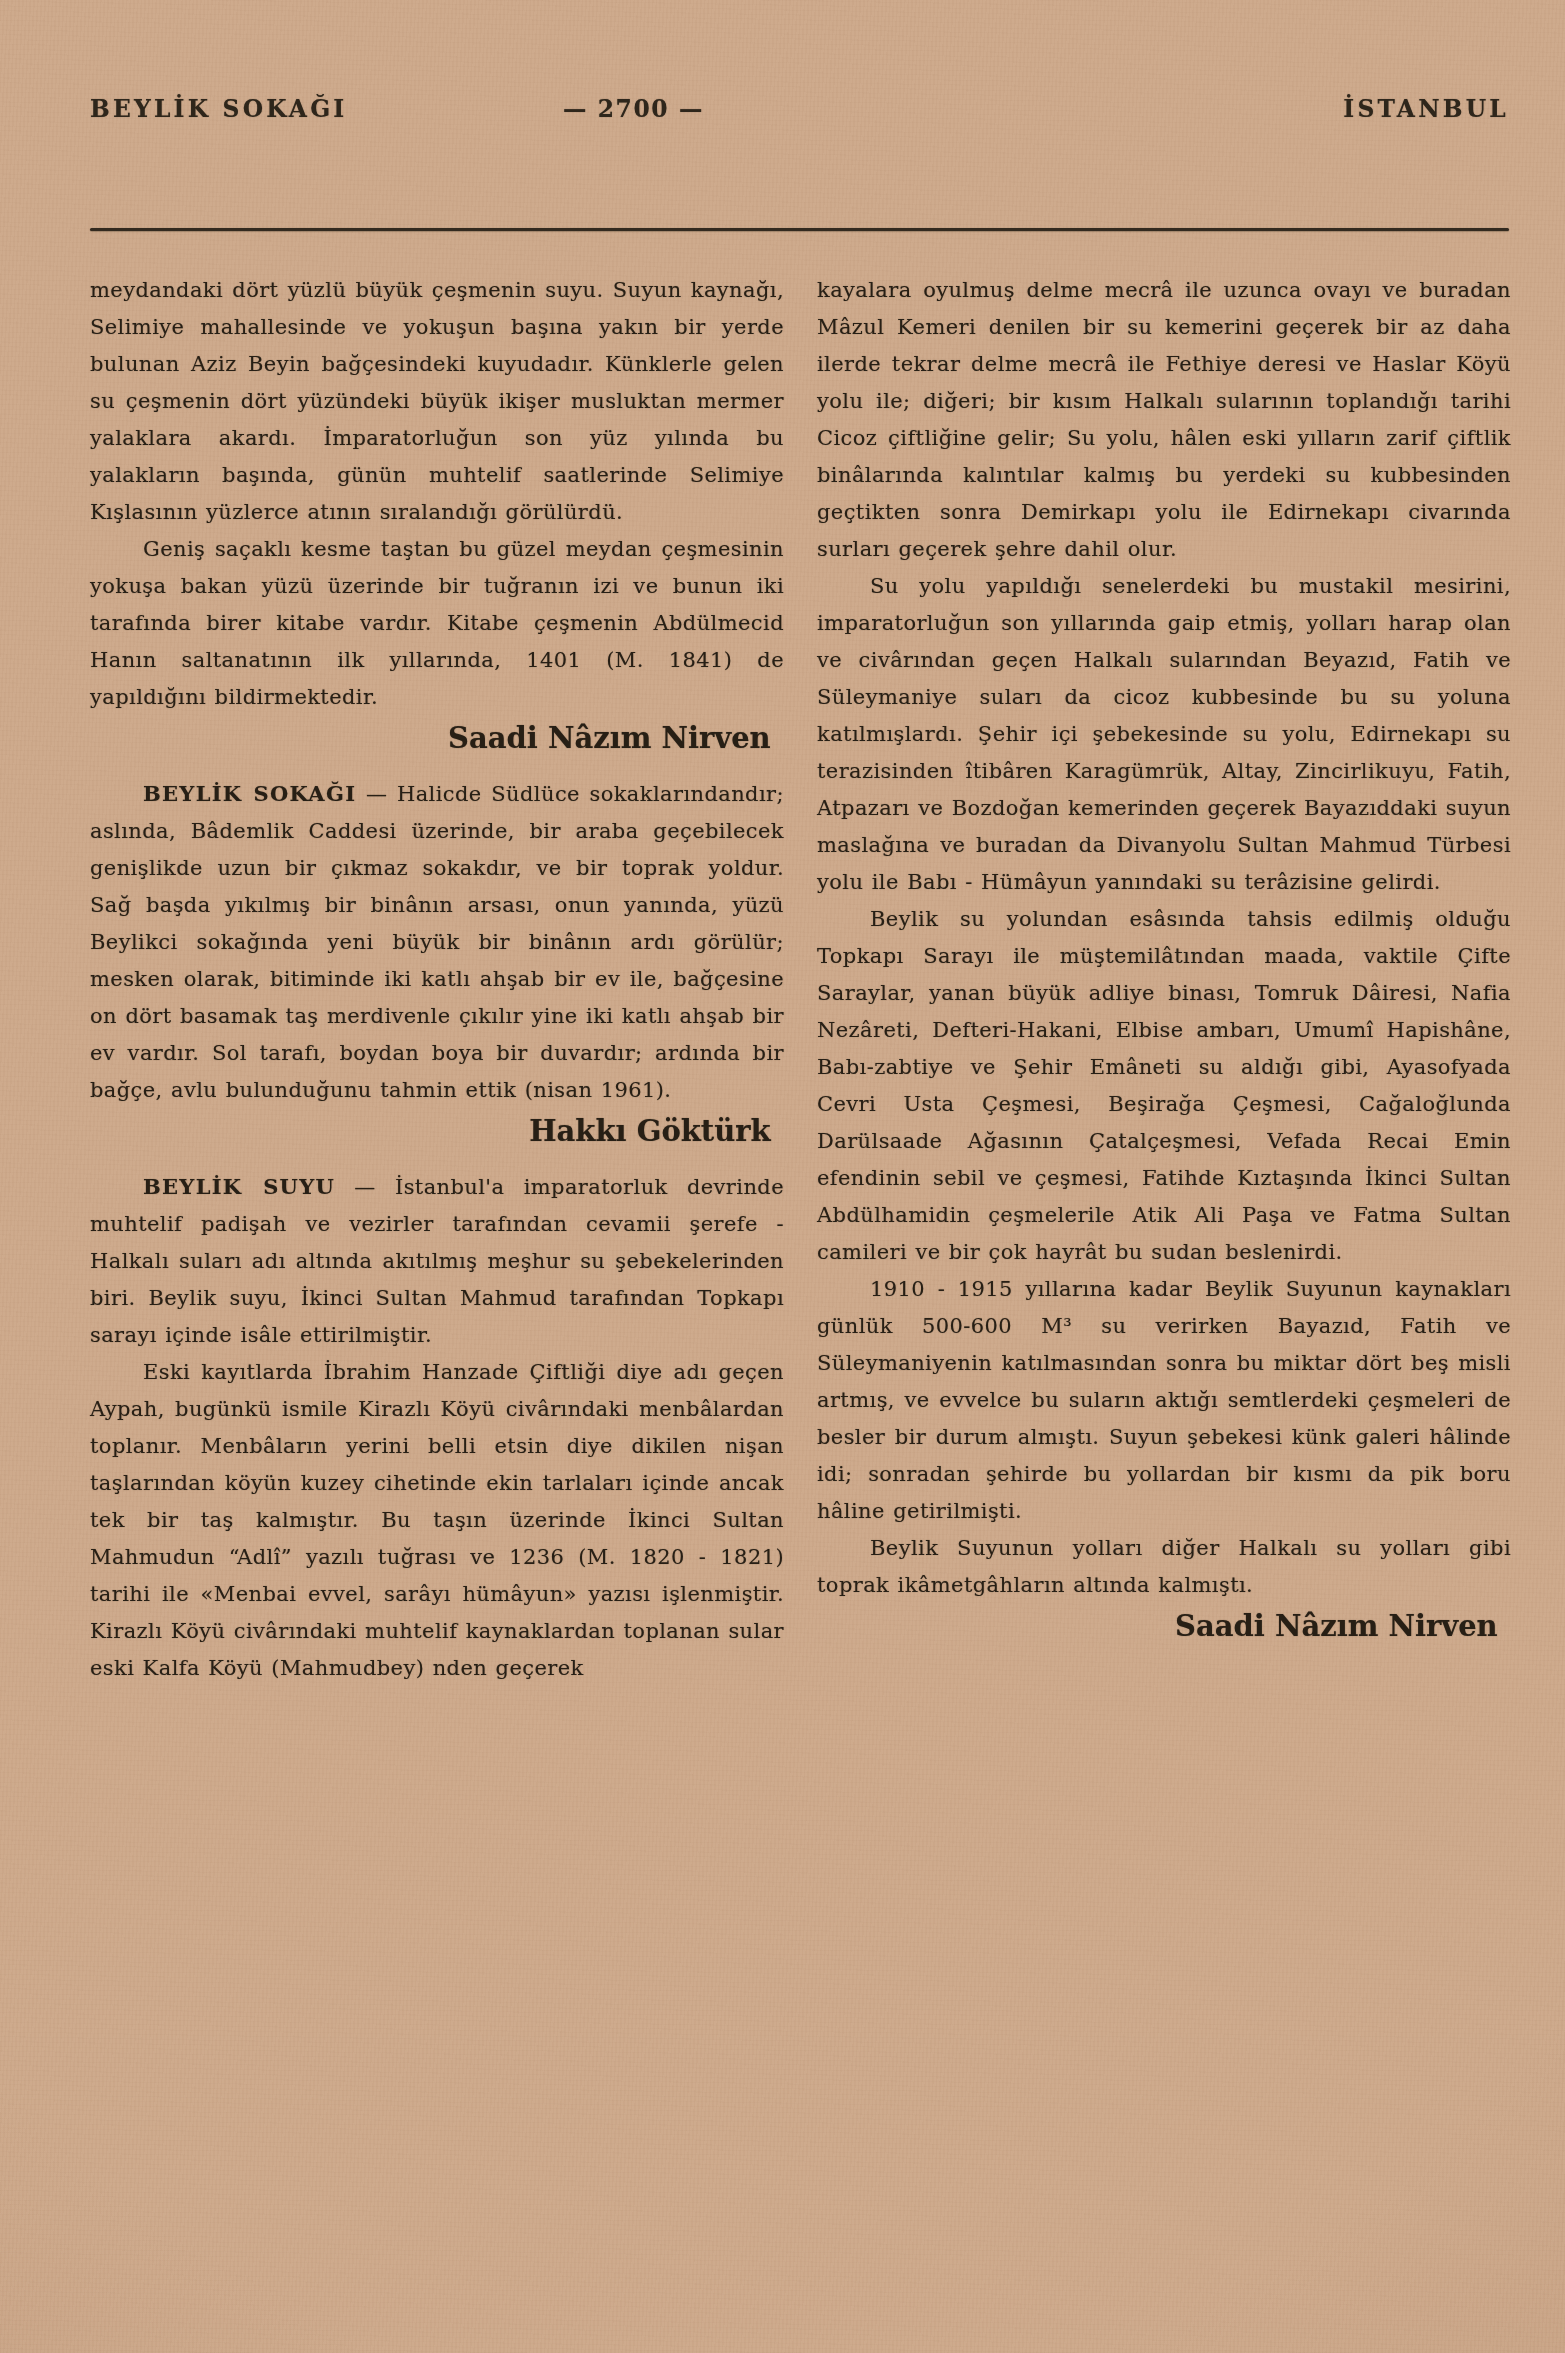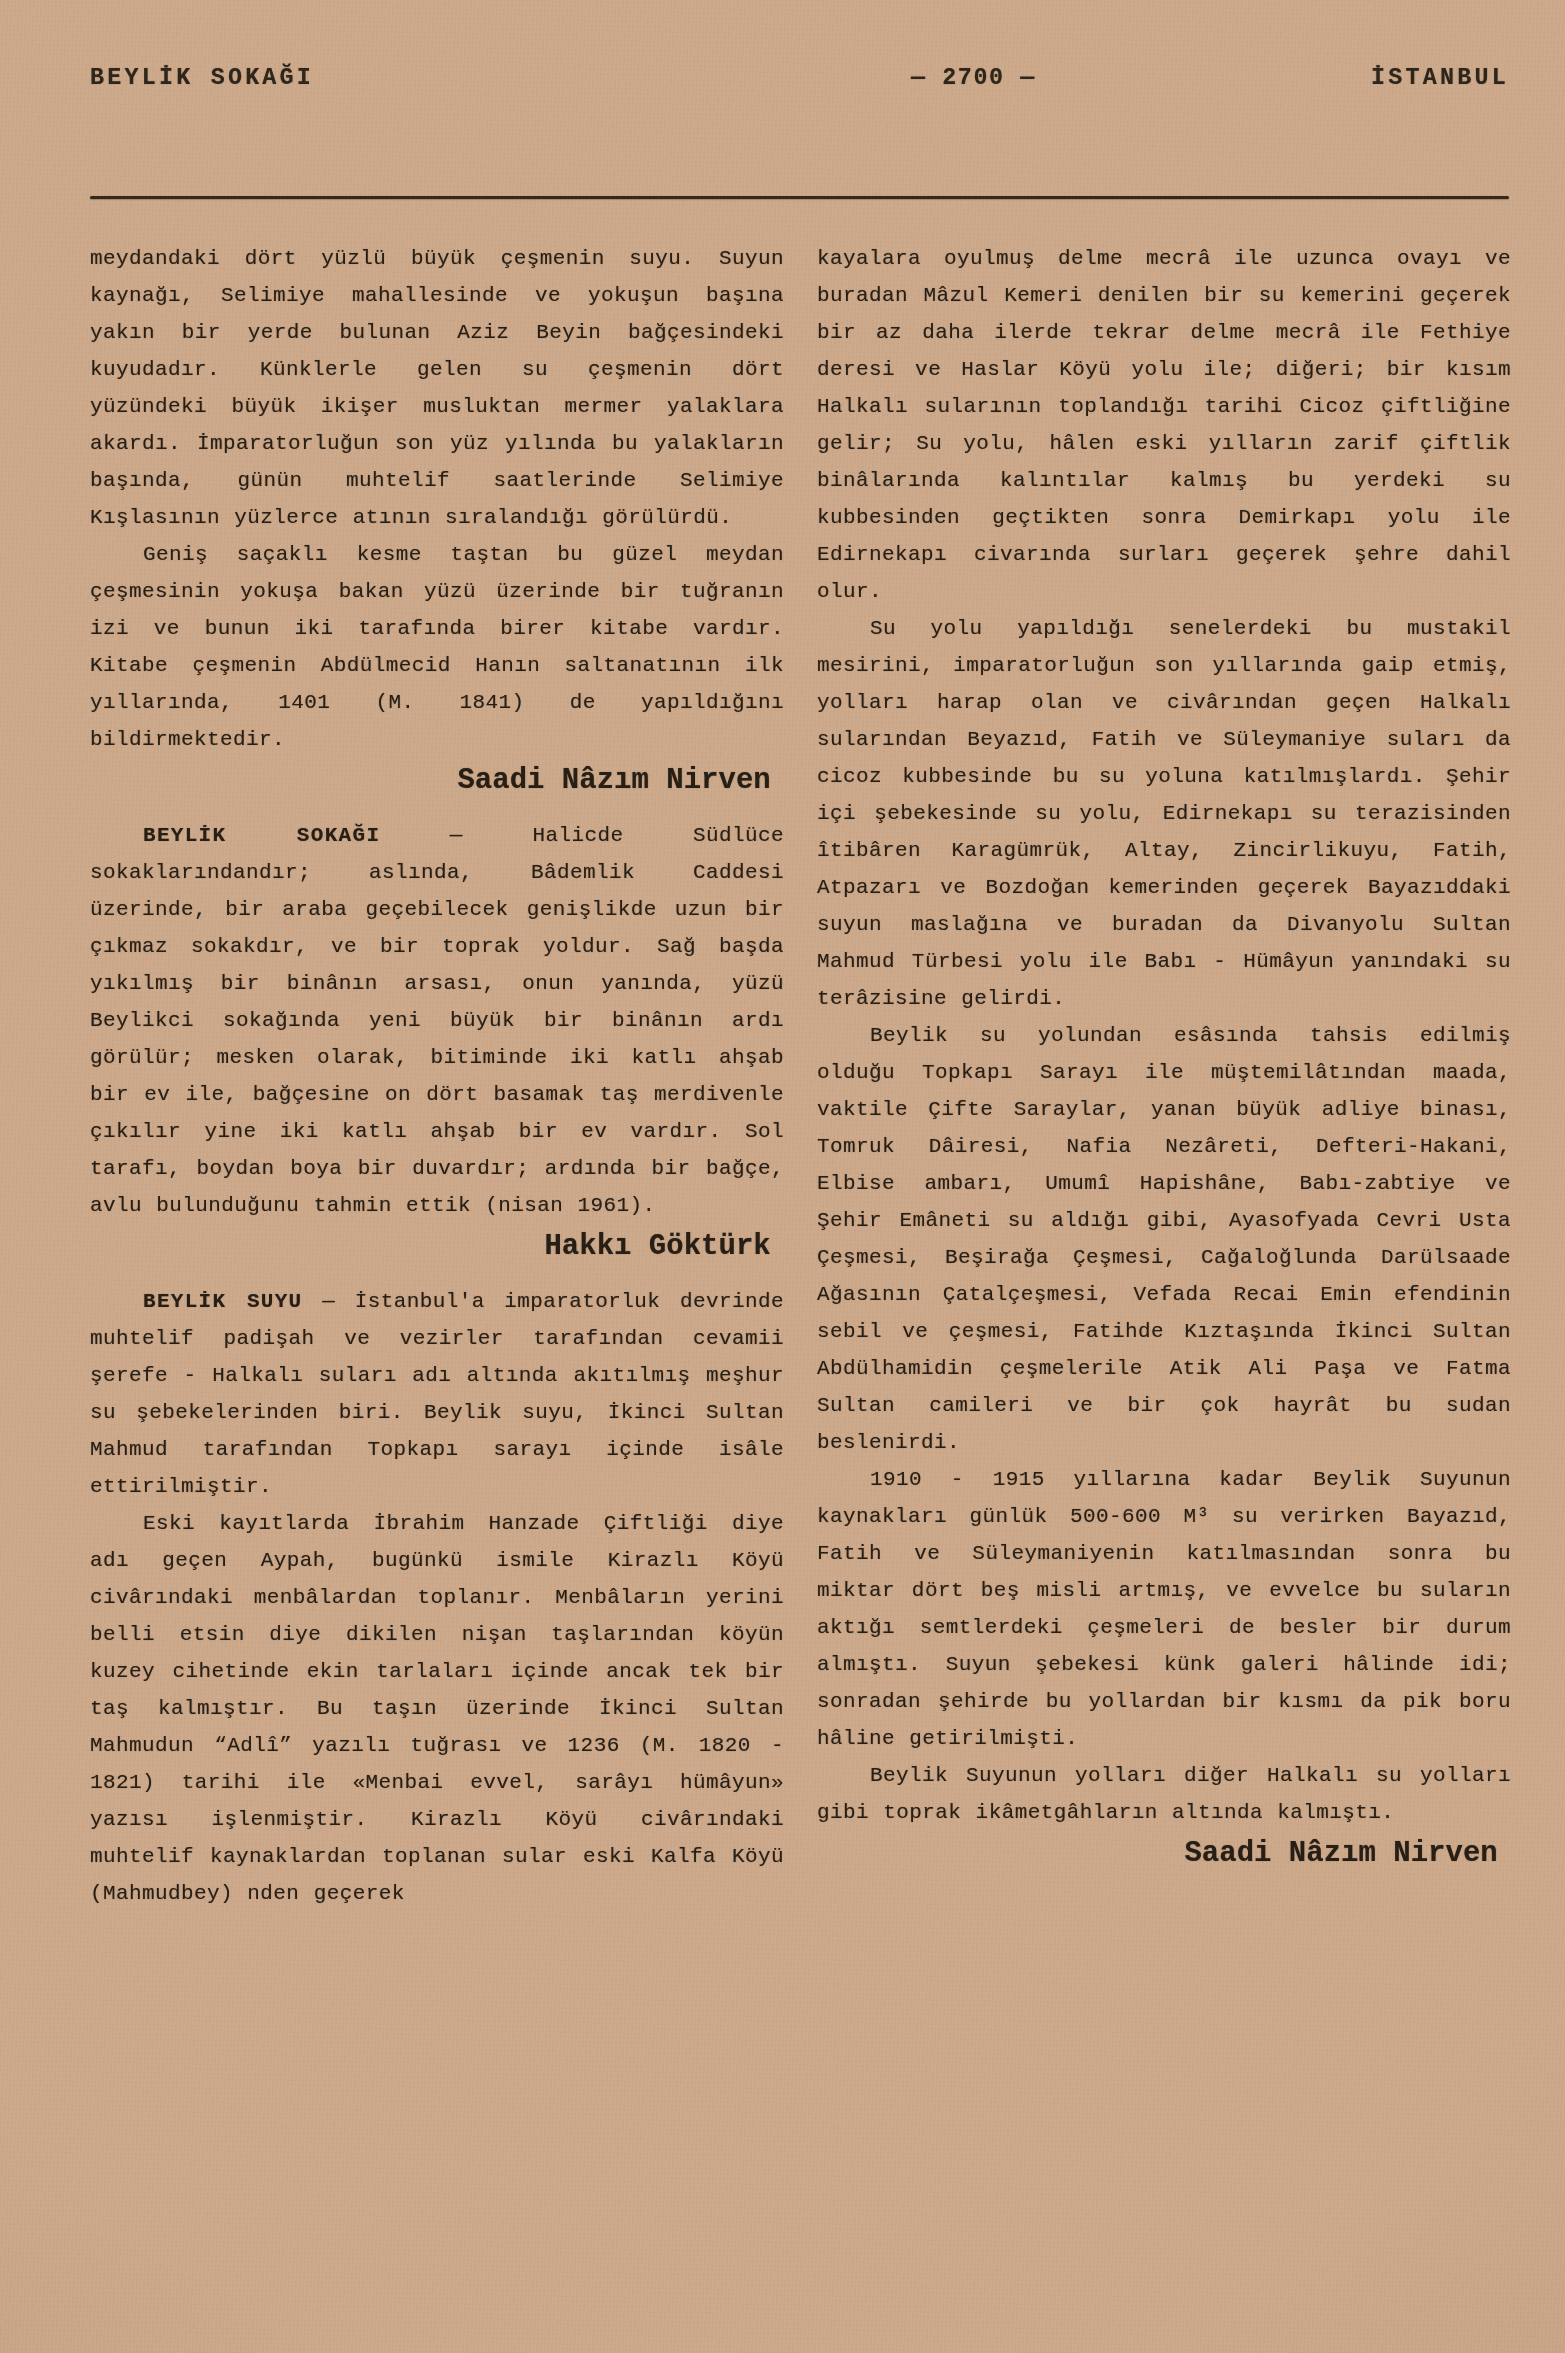--- a/index.html
+++ b/index.html
@@ -19,34 +19,33 @@
   .page{
     position:relative;
     width:1565px;height:2354px;
     overflow:hidden;
     background:
       repeating-linear-gradient(93deg, rgba(120,70,40,0.025) 0 1.6px, rgba(255,245,230,0.02) 1.6px 3.7px),
       repeating-linear-gradient(1deg, rgba(90,50,25,0.02) 0 1.1px, transparent 1.1px 4.8px),
       radial-gradient(ellipse 135% 110% at 48% 42%, var(--paper) 0%, var(--paper) 55%, var(--paper-edge) 100%);
   }
   .content{
-    padding:65px 56px 0 90px;
-    font-family:Liberation Mono, monospace;
+    padding:95px 56px 0 90px;
   }
   .page-header{
     display:flex;
     align-items:baseline;
     font-weight:bold;
     font-size:23.4px;
     letter-spacing:3.2px;
     color:#2e261b;
     text-shadow:0 0 1.1px rgba(46,38,27,0.45);
   }
   .page-header .hleft{flex:1;text-align:left;}
-  .page-header .hcenter{flex:1;text-align:right;letter-spacing:1.6px;}
+  .page-header .hcenter{flex:1;text-align:left;letter-spacing:1.6px;}
   .page-header .hright{flex:1;text-align:right;}
   .rule{
     height:2.7px;
     background:var(--rule);
     margin-top:105px;
     border-radius:1.6px;
     box-shadow:0 0.5px 1.1px rgba(50,40,25,0.5);
   }
   .columns{
     display:flex;

